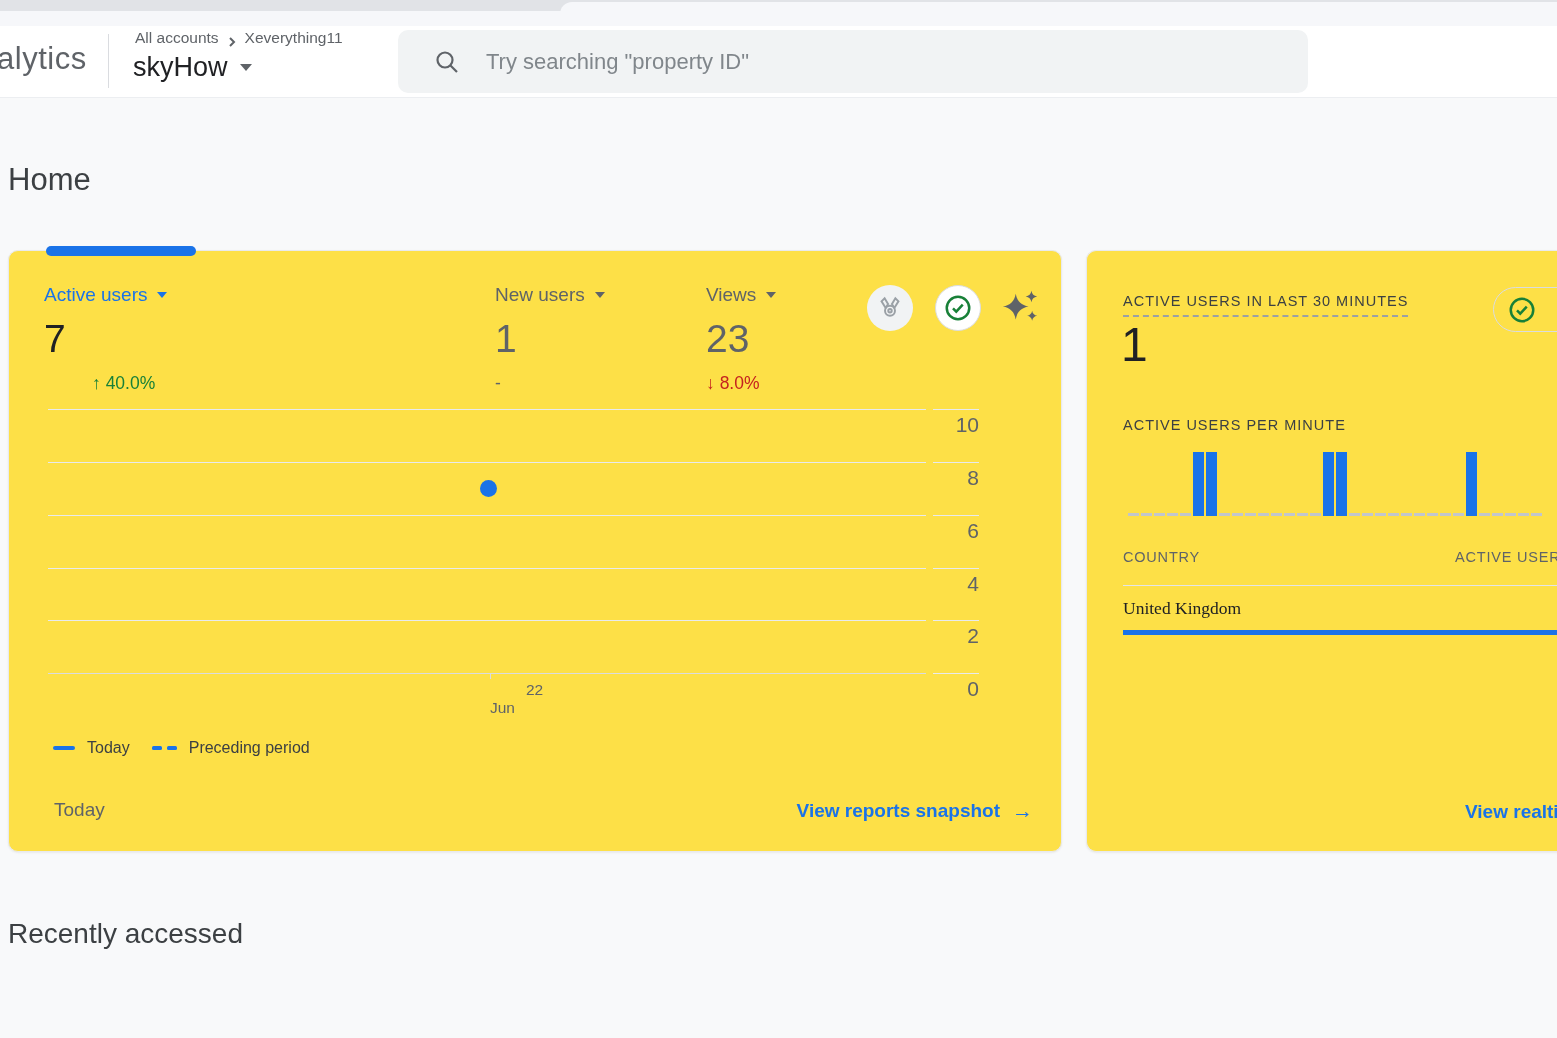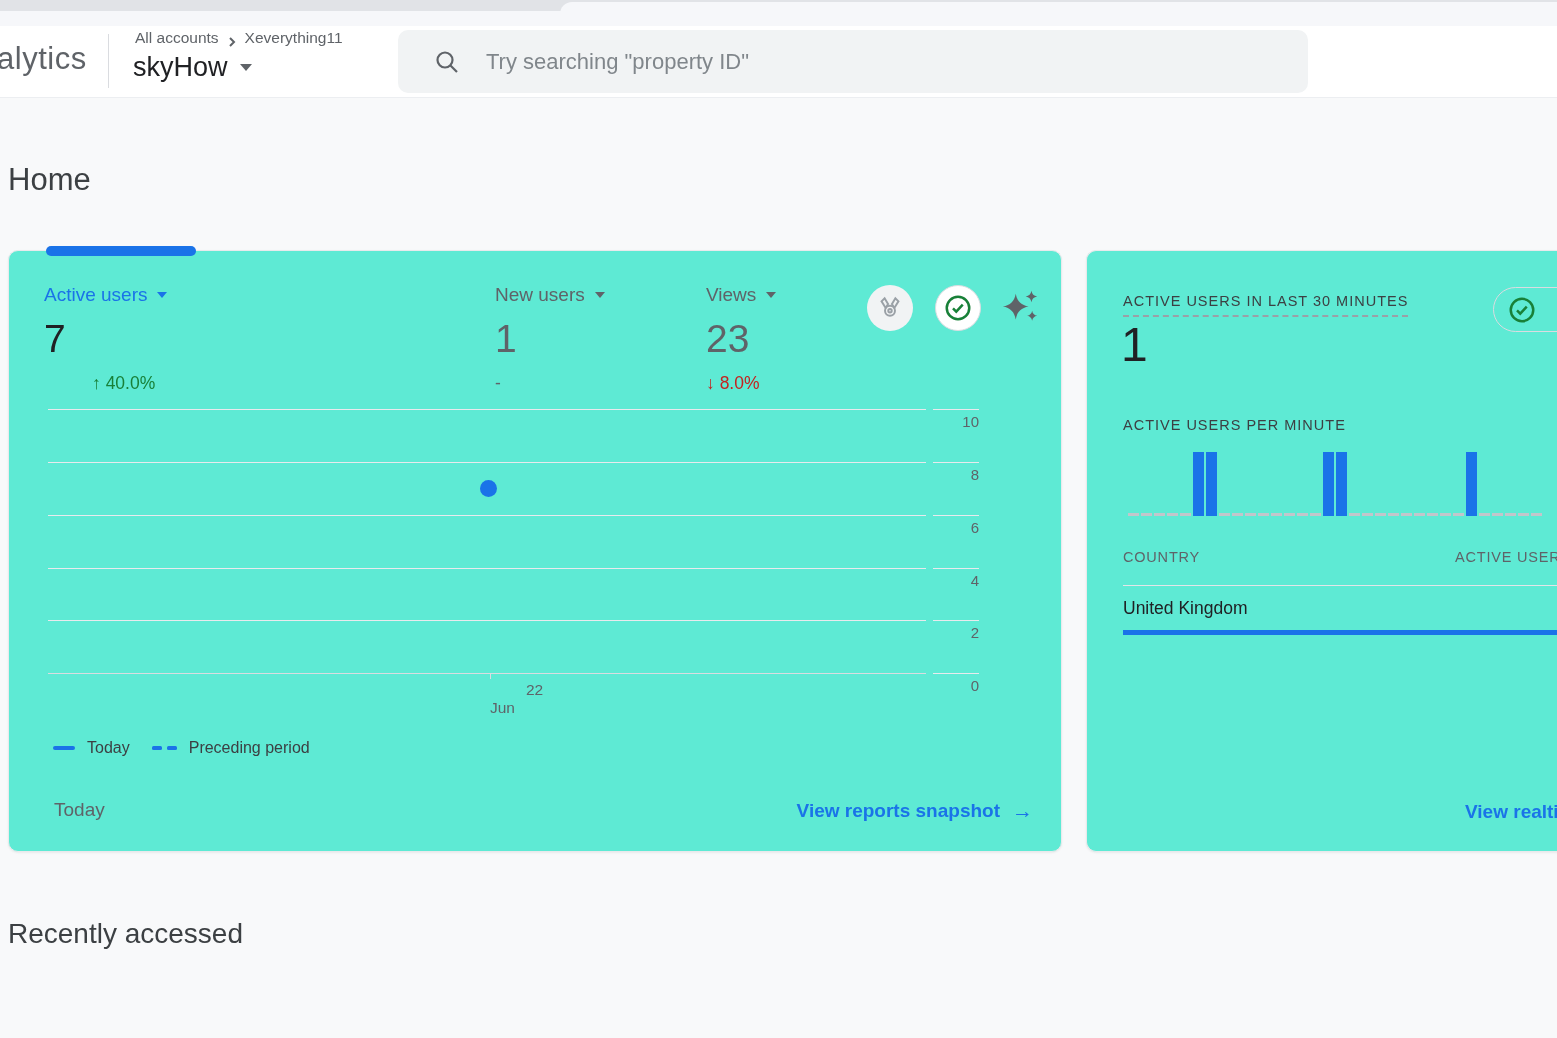--- a/index.html
+++ b/index.html
@@ -25,21 +25,21 @@
   .caret-down { width:0; height:0; border-left:6px solid transparent; border-right:6px solid transparent; border-top:7px solid #5f6368; }
   .search-bar { position:absolute; left:398px; top:4px; width:910px; height:63px; background:#f1f3f4; border-radius:10px; display:flex; align-items:center; padding-left:36px; gap:26px; }
   .search-bar svg { width:26px; height:26px; stroke:#5f6368; stroke-width:2.2; fill:none; flex:0 0 auto; }
   .search-bar input { border:none; outline:none; background:transparent; font-size:22px; color:#202124; width:760px; font-family:inherit; }
   .search-bar input::placeholder { color:#80868b; }
 
   
   .page-title { position:absolute; left:8px; top:162px; font-size:31px; font-weight:400; color:#3c4043; }
   .section-title { position:absolute; left:8px; top:918px; font-size:28px; font-weight:400; color:#3c4043; }
 
-  .card { position:absolute; top:250px; height:602px; background:#5eead4; border:1px solid #e9eaec; border-radius:10px; box-shadow:0 1px 2px rgba(60,64,67,.08); }
+  .card { position:absolute; top:250px; height:602px; background:#fde047; border:1px solid #e9eaec; border-radius:10px; box-shadow:0 1px 2px rgba(60,64,67,.08); }
   .card.overview { left:8px; width:1054px; }
   .card.realtime { left:1086px; width:520px; border-right:none; border-radius:10px 0 0 10px; }
 
   
   .card-tab-indicator { position:absolute; left:37px; top:-5px; width:150px; height:10px; border-radius:6px; background:#1a73e8; }
   .metric { position:absolute; top:33px; }
   .metric .m-head { display:flex; align-items:center; gap:10px; font-size:19px; color:#5f6368; cursor:pointer; }
   .metric.selected .m-head { color:#1a73e8; }
   .metric .m-caret { width:0; height:0; border-left:5.5px solid transparent; border-right:5.5px solid transparent; border-top:6.5px solid #5f6368; }
   .metric.selected .m-caret { border-top-color:#1a73e8; }
@@ -52,21 +52,21 @@
   .metric-1 { left:35px; } .metric-2 { left:263px; } .metric-3 { left:486px; } .metric-4 { left:697px; }
 
   .corner-icon { position:absolute; top:34px; width:46px; height:46px; border-radius:50%; display:flex; align-items:center; justify-content:center; }
   .icon-medal { left:858px; background:#f1f3f4; }
   .icon-check { left:926px; background:#fff; border:1px solid #dadce0; }
   .icon-sparkle { left:988px; }
 
   
   .grid-line { position:absolute; left:39px; width:878px; height:1px; background:#e8eaed; }
   .grid-seg { position:absolute; left:924px; width:46px; height:1px; background:#e8eaed; }
-  .ytick-label { position:absolute; left:924px; width:46px; text-align:right; font-size:15px; color:#5f6368; }
+  .ytick-label { position:absolute; left:924px; width:46px; text-align:right; font-size:21px; color:#5f6368; }
   .chart-dot { position:absolute; left:471px; top:229px; width:17px; height:17px; border-radius:50%; background:#1a73e8; }
   .xtick-mark { position:absolute; left:481px; top:422px; width:1px; height:6px; background:#dadce0; }
   .xtick-l1 { position:absolute; left:481px; top:430px; font-size:15.5px; color:#5f6368;margin-left:36px; }
   .xtick-l2 { position:absolute; left:481px; top:448px; font-size:15.5px; color:#5f6368; }
 
   .legend { position:absolute; left:44px; top:488px; display:flex; align-items:center; gap:22px; font-size:16px; color:#3c4043; }
   .legend-item { display:flex; align-items:center; gap:12px; }
   .lg-solid { width:22px; height:4px; border-radius:2px; background:#1a73e8; }
   .lg-dashed { display:flex; gap:5px; }
   .lg-dashed i { width:10px; height:4px; border-radius:1.5px; background:#1a73e8; }
@@ -80,21 +80,21 @@
   .rt-pill { position:absolute; left:406px; top:36px; width:160px; height:45px; border:1px solid #dadce0; border-radius:23px; display:flex; align-items:center; padding-left:13px; gap:17px; cursor:pointer; }
   .rt-value { position:absolute; left:34px; top:66px; font-size:48px; color:#202124; }
   .rt-subtitle { position:absolute; left:36px; top:166px; font-size:14.5px; letter-spacing:1px; color:#3c4043; }
   .minute-bars { position:absolute; left:41px; top:200px; width:470px; height:65px; display:flex; align-items:flex-end; gap:2px; }
   .mbar { width:11px; height:64px; background:#1a73e8; flex:0 0 auto; }
   .mdash { width:11px; height:3px; background:#c2c6cb; flex:0 0 auto; }
   .rt-table-head { position:absolute; left:36px; top:298px; width:448px; display:flex; justify-content:space-between; font-size:14.5px; letter-spacing:.8px; color:#5f6368; }
   .rt-th-left { display:flex; align-items:center; gap:10px; cursor:pointer; }
   .rt-th-left .m-caret { border-top-color:#5f6368; }
   .rt-divider { position:absolute; left:36px; top:334px; width:484px; height:1px; background:#e3e5e8; }
-  .rt-country { position:absolute; left:36px; top:347px; font-size:17.5px; color:#202124; }
+  .rt-country { position:absolute; left:36px; top:347px; font-size:17.5px; color:#202124;font-family:Liberation Serif, serif; }
   .rt-bluebar { position:absolute; left:36px; top:379px; width:484px; height:4.5px; background:#1a73e8; }
   .rt-link { position:absolute; left:378px; top:550px; white-space:nowrap; font-size:19px; font-weight:700; color:#1a73e8; cursor:pointer; }
 
   
   .taskbar { position:absolute; left:0; top:954px; width:1557px; height:84px; }
 </style>
 </head>
 <body>
 
 <div class="browser-strip">

